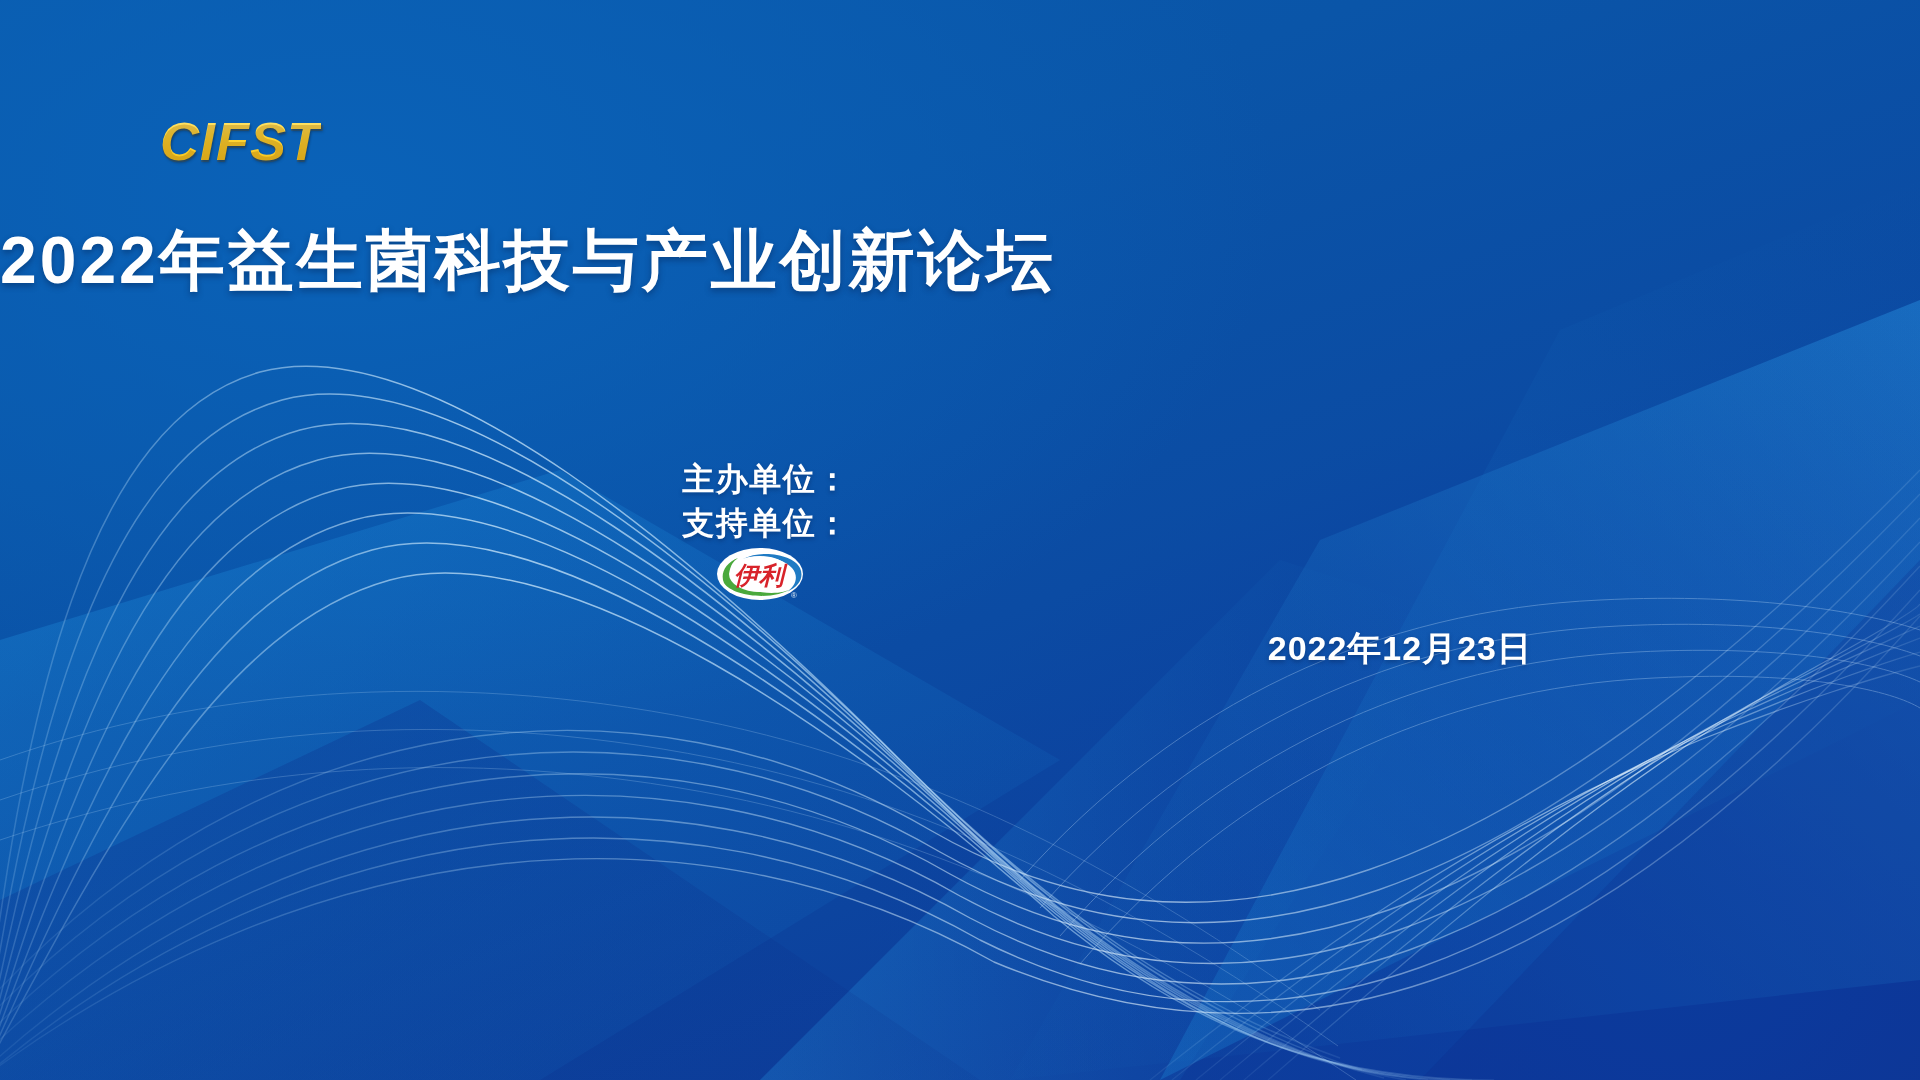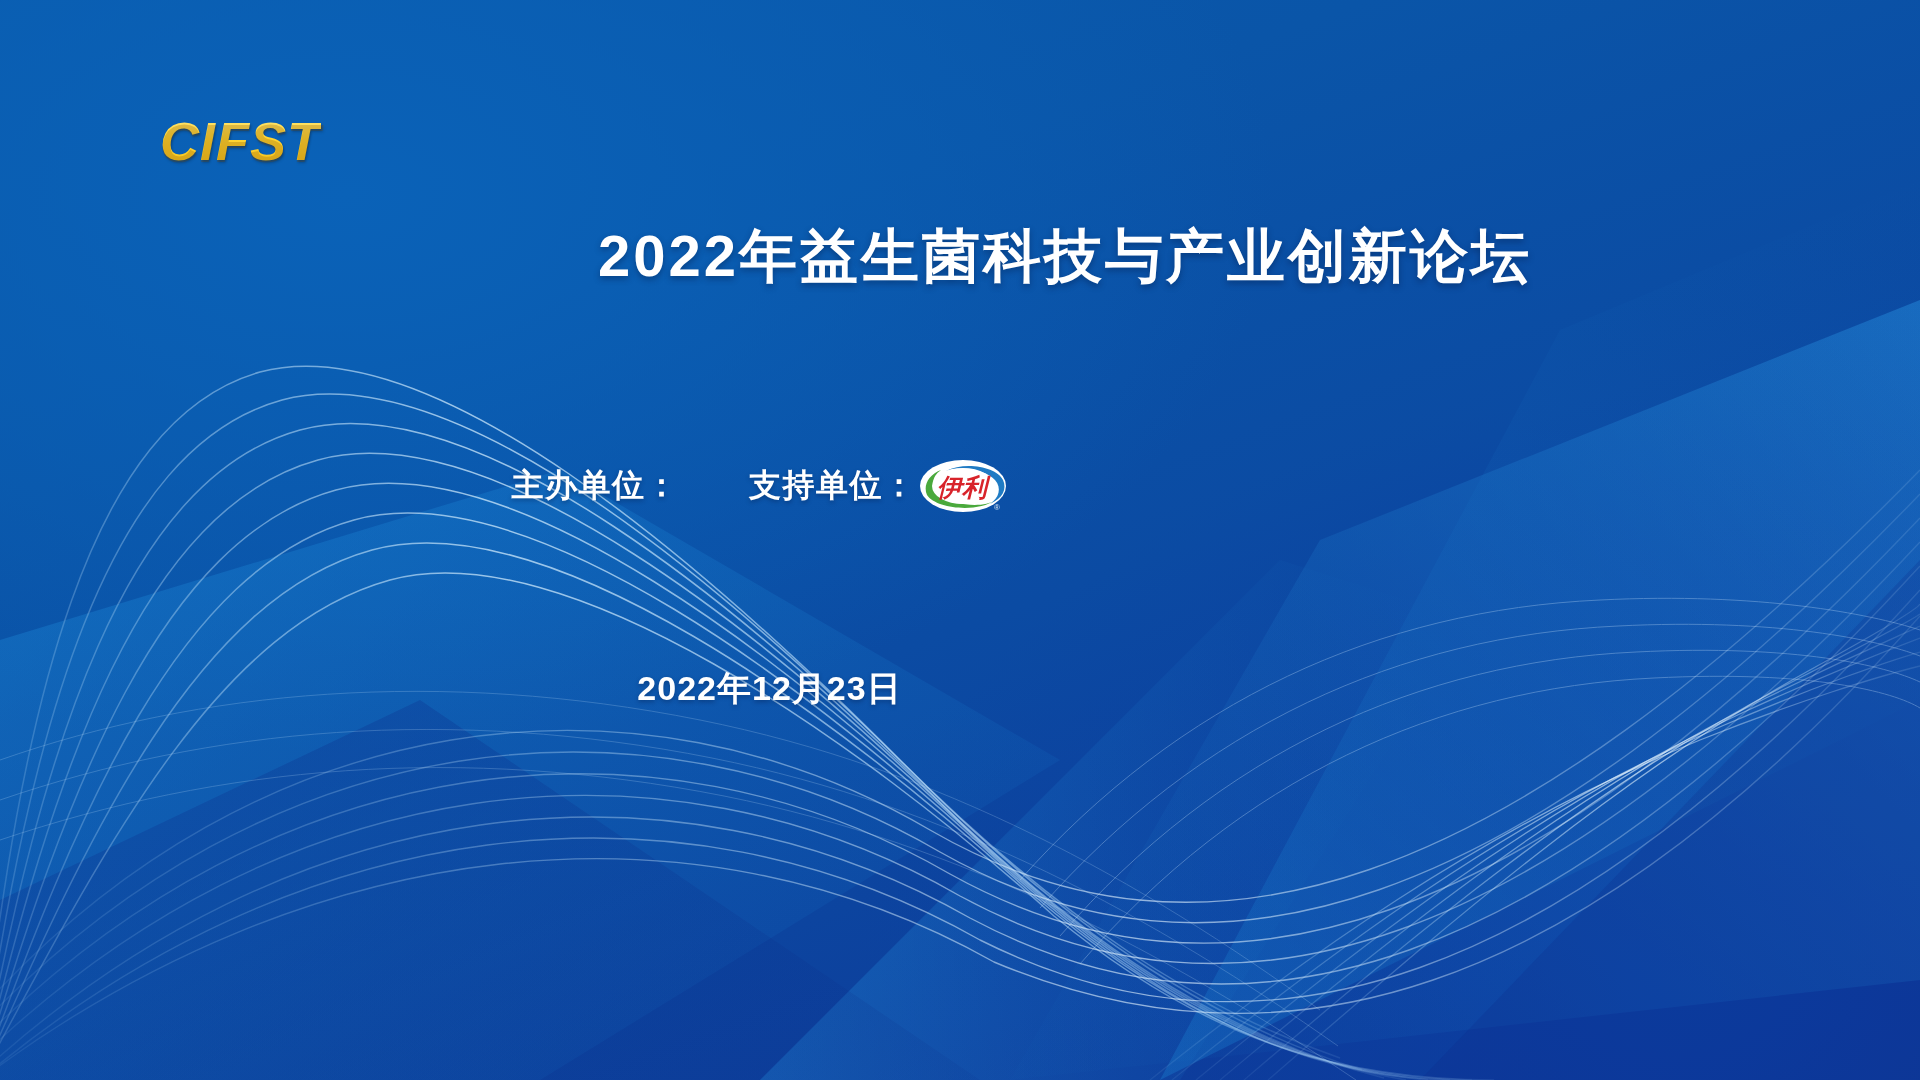--- a/index.html
+++ b/index.html
@@ -45,38 +45,39 @@
     -webkit-background-clip:text;
     background-clip:text;
     -webkit-text-fill-color:transparent;
     text-shadow:0 2px 0 rgba(120,70,0,0.25);
     filter:drop-shadow(1px 2px 1px rgba(0,0,0,0.30));
   }
 
   .main-title {
     position:absolute;
     left:0; right:0; top:226px;
-    text-align:right;
+    text-align:left;
     color:#ffffff;
-    font-size:58px;
+    font-size:66px;
     font-weight:bold;
     letter-spacing:3px;
     line-height:1.05;
     text-shadow:0 3px 6px rgba(0,20,60,0.38);
     white-space:nowrap;
   }
 
   .org-row {
     position:absolute;
     left:0; right:0; top:458px;
     display:flex;
     align-items:center;
-    justify-content:center;
+    justify-content:flex-end;
     gap:0px;
     white-space:nowrap;
+    flex-direction:column;
   }
   .org-text {
     color:#ffffff;
     font-size:32px;
     font-weight:bold;
     letter-spacing:1.5px;
     text-shadow:0 2px 4px rgba(0,20,60,0.35);
   }
   .gap-mid { display:inline-block; width:70px; }
 
@@ -85,27 +86,26 @@
     position:relative;
     width:88px; height:56px;
     flex:0 0 auto;
     margin:0 14px 0 2px;
   }
   .yili-logo svg { display:block; }
 
   .date-line {
     position:absolute;
     left:7px; right:0; top:626px;
-    text-align:center;
+    text-align:right;
     color:#ffffff;
     font-size:34px;
     font-weight:bold;
     letter-spacing:1px;
     text-shadow:0 2px 4px rgba(0,20,60,0.35);
-    margin-top:40px;
   }
 </style>
 </head>
 <body>
 
 <div id="poster">
 
   <svg id="bg-art" viewBox="0 0 1920 1080" preserveAspectRatio="none" xmlns="http://www.w3.org/2000/svg">
     <defs>
       <linearGradient id="sheetA" x1="0" y1="0" x2="1" y2="1">

